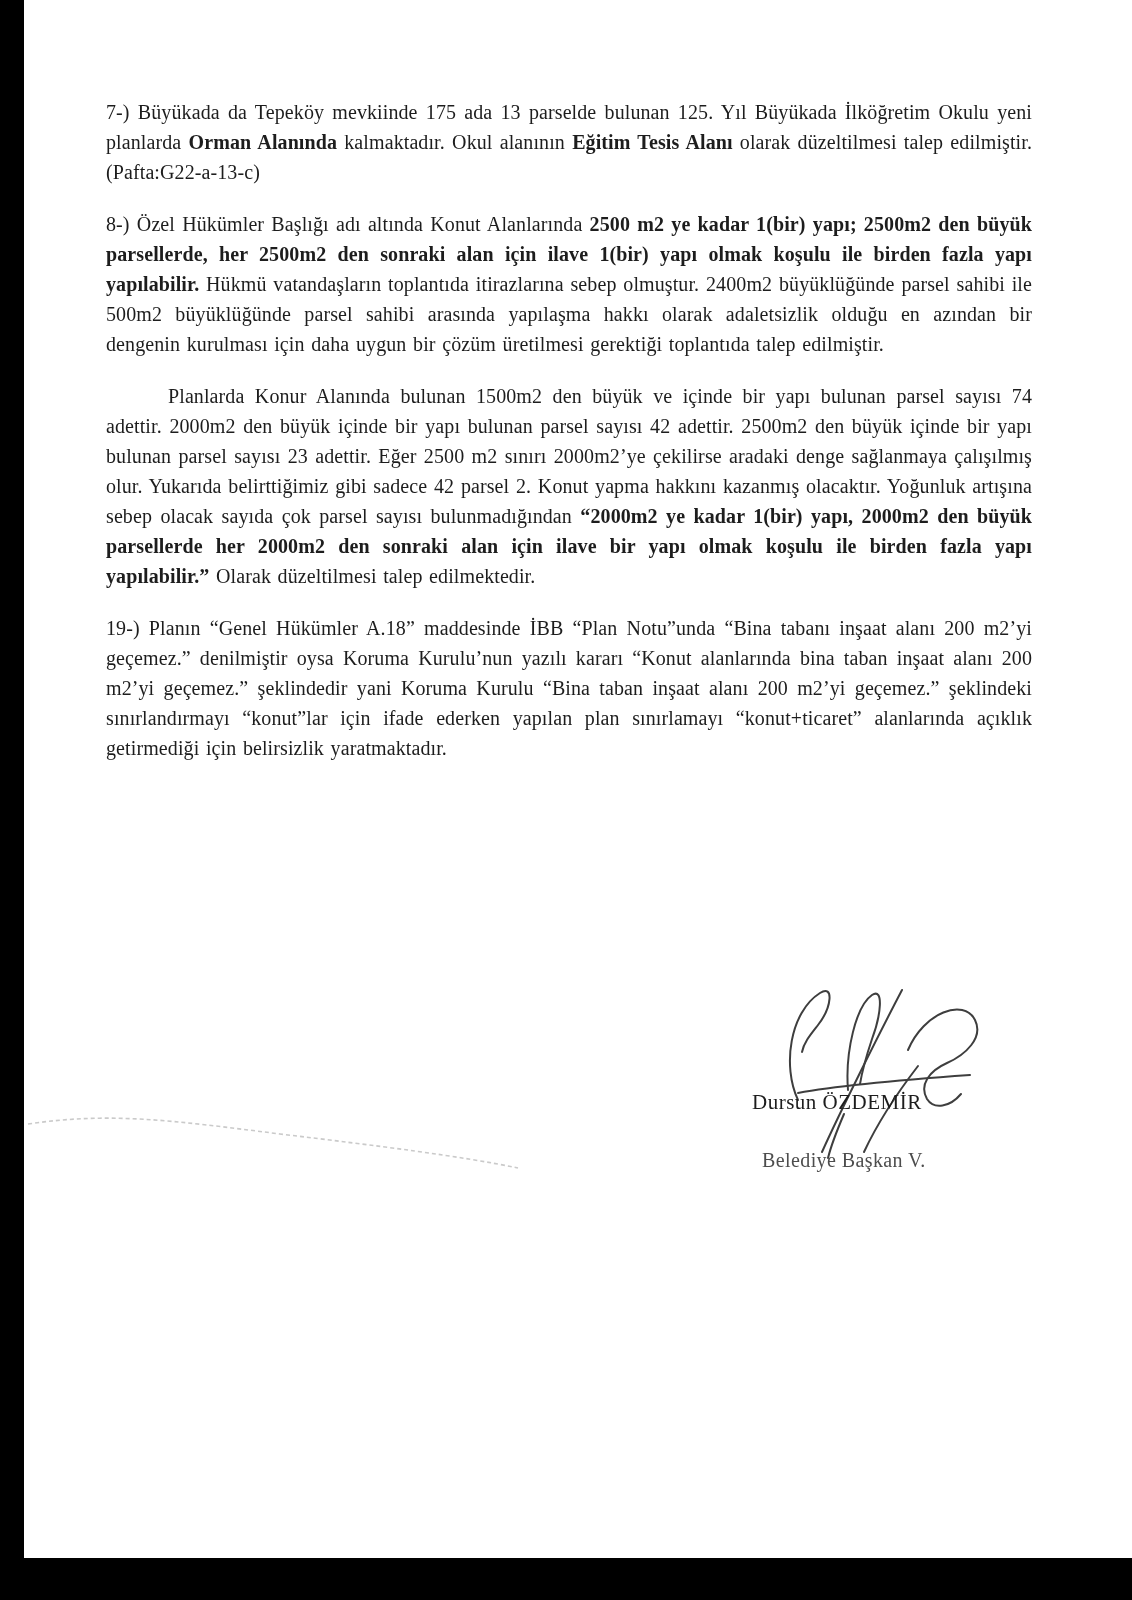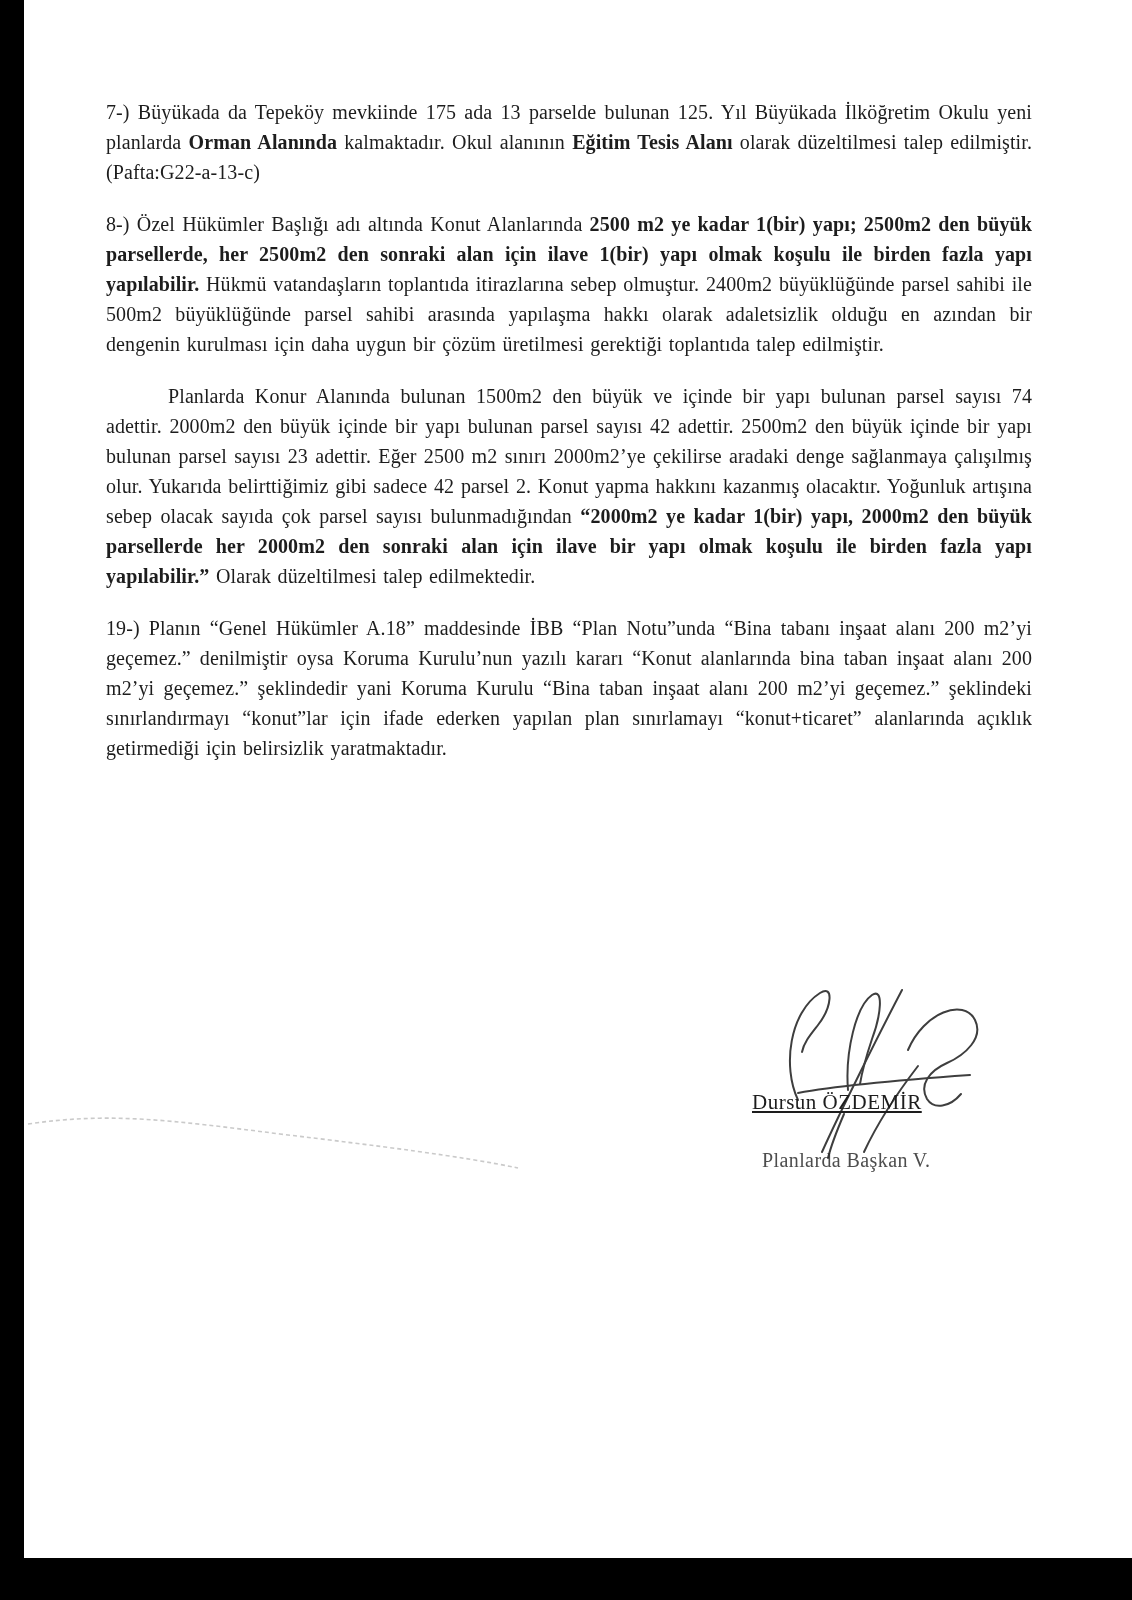--- a/index.html
+++ b/index.html
@@ -46,21 +46,20 @@
   p.para.indent { text-indent: 62px; }
   .b { font-weight: bold; }
   
   .sig-name {
     position: absolute;
     left: 752px;
     top: 1090px;
     font-size: 21px;
     letter-spacing: 0.5px;
     white-space: nowrap;
-    text-decoration: underline;
   }
   .sig-title {
     position: absolute;
     left: 762px;
     top: 1149px;
     font-size: 20px;
     letter-spacing: 0.4px;
     color: #2e2e2e;
     opacity: 0.85;
     white-space: nowrap;
@@ -102,13 +101,13 @@
     <path d="M 30,120 C 14,86 22,32 52,13 C 66,4 64,27 50,45 C 43,54 36,62 34,72"></path>
     <path d="M 80,110 C 77,72 88,26 104,15 C 116,7 113,35 104,59 C 98,77 94,92 92,104"></path>
     <path d="M 54,172 C 72,132 112,52 134,10"></path>
     <path d="M 140,70 C 156,32 196,18 207,40 C 216,58 197,75 179,83 C 161,91 151,105 159,119 C 166,130 182,127 193,114"></path>
     <path d="M 30,113 C 72,105 132,100 202,95"></path>
     <path d="M 96,172 C 110,142 130,112 150,86"></path>
     <path d="M 60,178 C 64,162 70,148 76,134"></path>
   </g>
 </svg>
 <div class="sig-name">Dursun ÖZDEMİR</div>
-<div class="sig-title">Planlarda Başkan V.</div>
+<div class="sig-title">Belediye Başkan V.</div>
 
 </body></html>

